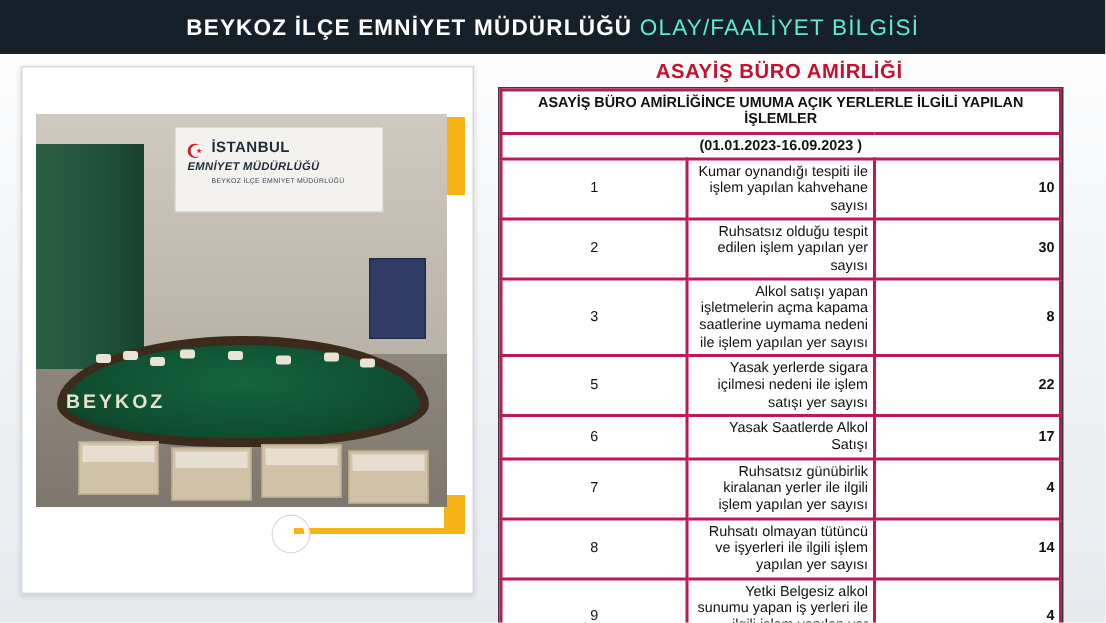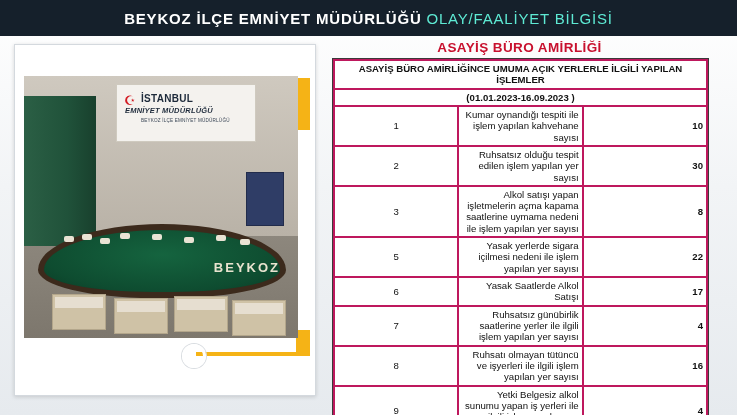--- a/index.html
+++ b/index.html
@@ -179,21 +179,21 @@
     background: radial-gradient(ellipse at 50% 40%, #15643f 0%, #0e4c30 70%, #0a3a25 100%);
     border: 6px solid #3c2a1c;
     border-radius: 50% 50% 46% 46% / 62% 62% 38% 38%;
     box-sizing: border-box;
   }
   .photo .table-text {
     position: absolute;
     left: 0;
     top: 30px;
     width: 100%;
-    text-align: right;
+    text-align: left;
     color: #e8e3cf;
     font-size: 13px;
     font-weight: bold;
     letter-spacing: 2px;
   }
   .photo .chip {
     position: absolute;
     width: 10px; height: 6px;
     background: #e9e3d4;
     border-radius: 2px;
@@ -352,37 +352,37 @@
         <td class="label">Ruhsatsız olduğu tespit edilen işlem yapılan yer sayısı</td>
         <td class="value">30</td>
       </tr>
       <tr>
         <td class="num">3</td>
         <td class="label"> Alkol satışı yapan işletmelerin açma kapama saatlerine uymama nedeni ile işlem yapılan yer sayısı</td>
         <td class="value">8</td>
       </tr>
       <tr>
         <td class="num">5</td>
-        <td class="label">Yasak yerlerde sigara içilmesi nedeni ile işlem yapılan yer sayısı</td>
+        <td class="label">Yasak yerlerde sigara içilmesi nedeni ile işlem satışı yer sayısı</td>
         <td class="value">22</td>
       </tr>
       <tr>
         <td class="num">6</td>
         <td class="label">Yasak Saatlerde Alkol Satışı</td>
         <td class="value">17</td>
       </tr>
       <tr>
         <td class="num">7</td>
-        <td class="label">Ruhsatsız günübirlik saatlerine yerler ile ilgili işlem yapılan yer sayısı</td>
+        <td class="label">Ruhsatsız günübirlik kiralanan yerler ile ilgili işlem yapılan yer sayısı</td>
         <td class="value">4</td>
       </tr>
       <tr>
         <td class="num">8</td>
         <td class="label">Ruhsatı olmayan tütüncü ve işyerleri ile ilgili işlem yapılan yer sayısı</td>
-        <td class="value">16</td>
+        <td class="value">14</td>
       </tr>
       <tr>
         <td class="num">9</td>
         <td class="label">Yetki Belgesiz alkol sunumu yapan iş yerleri ile ilgili işlem yapılan yer sayısı</td>
         <td class="value">4</td>
       </tr>
 
     </tbody>
       </table>
   </div>

